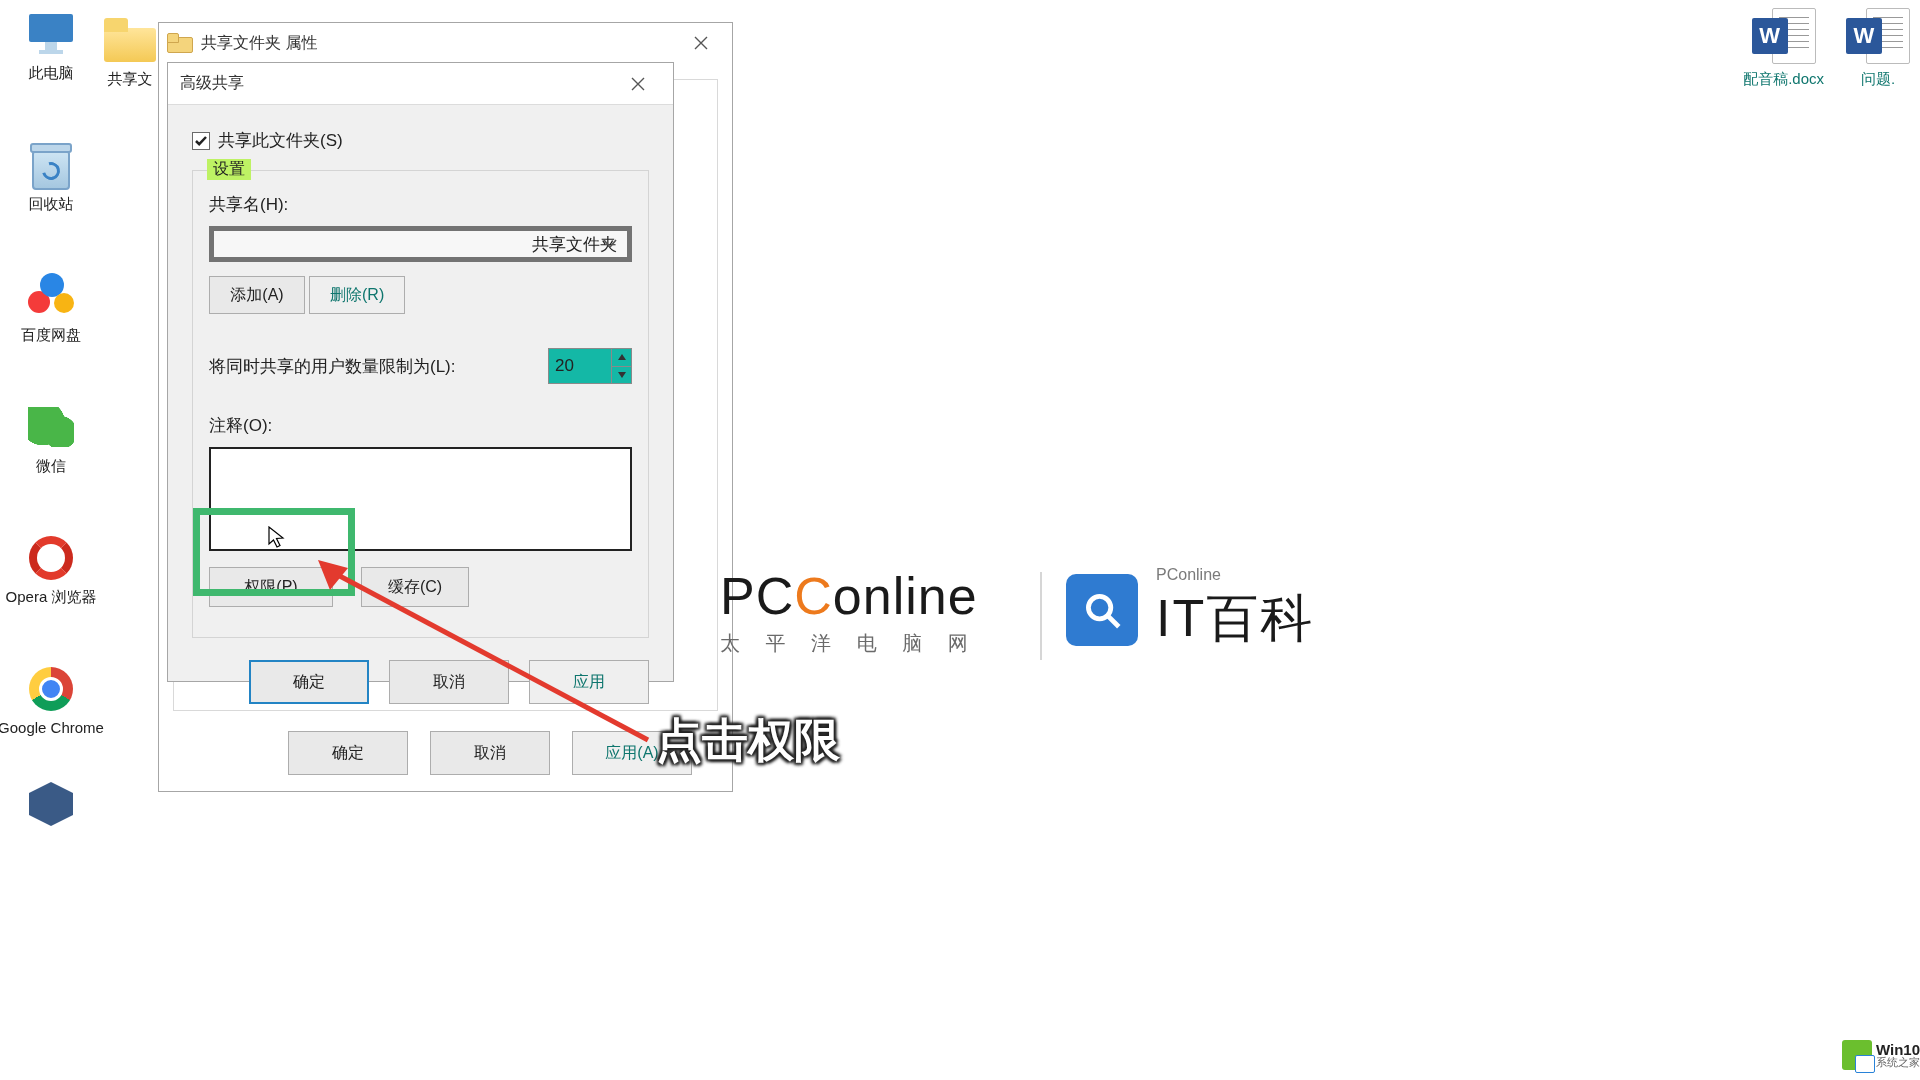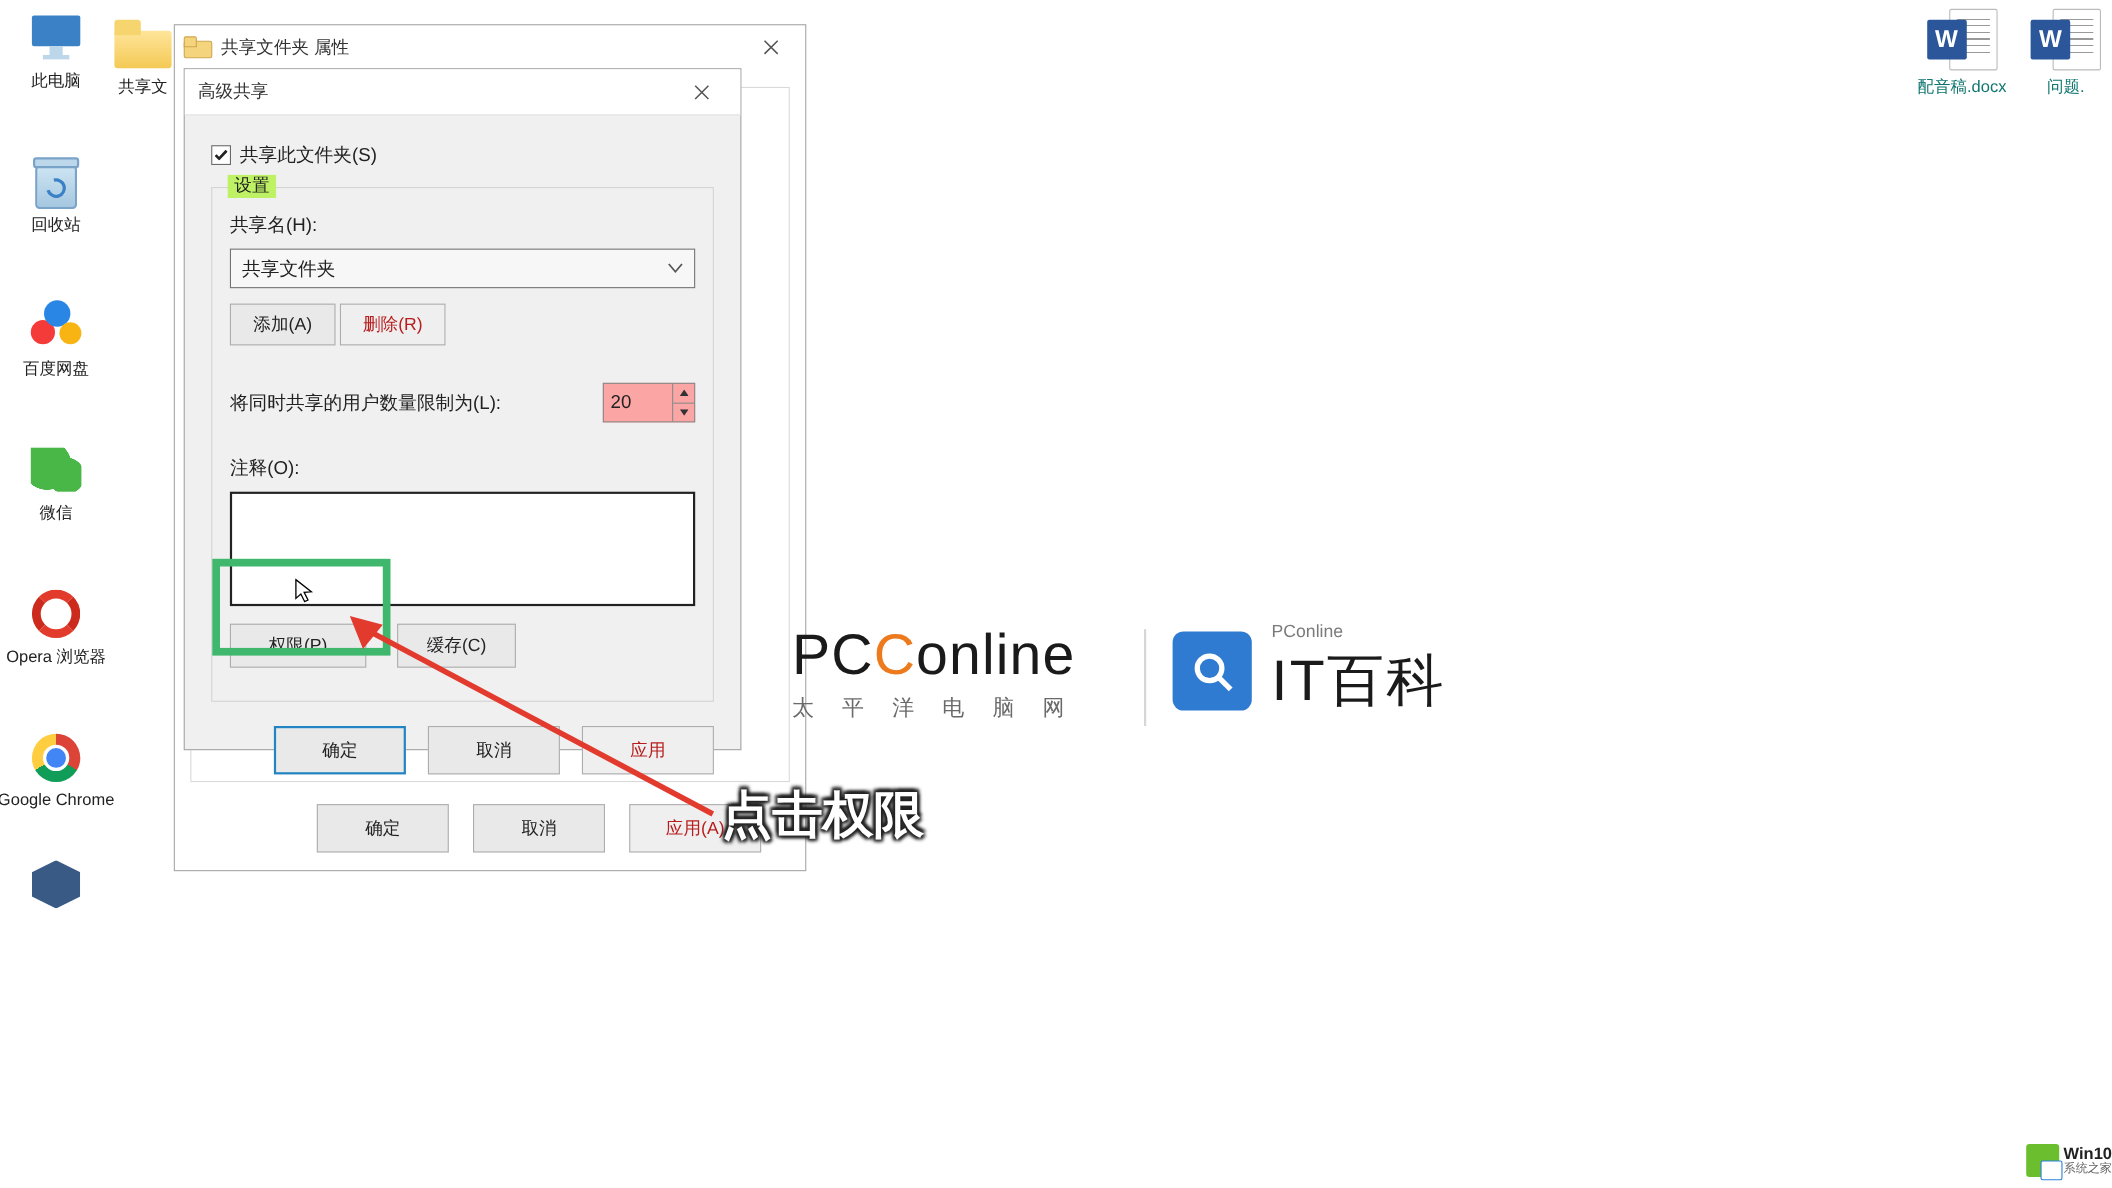--- a/index.html
+++ b/index.html
@@ -50,32 +50,32 @@
     }
     .dlg-front .titlebar { height: 42px; background: #fff; border-bottom: 1px solid #dcdcdc; display:flex; align-items:center; padding: 0 12px; }
     .front-body { padding: 24px 24px 12px; }
     .chk-row { display:flex; align-items:center; gap:8px; margin-bottom:18px; }
     .chk { width:18px; height:18px; border:1px solid #6a6a6a; background:#fff; display:flex; align-items:center; justify-content:center; cursor:pointer; }
     .chk svg { width:12px; height:10px; stroke:#222; stroke-width:2.5; fill:none; }
 
     .groupbox { border:1px solid #d4d4d4; padding:22px 16px 30px; position:relative; }
     .groupbox .legend { position:absolute; left:14px; top:-12px; background:#bef264; padding:0 6px; font-size:16px; }
     .lbl-row { margin-bottom:10px; }
-    .combo { width:100%; height:36px; border:1px solid #737373; background:#f7f7f7; display:flex; align-items:center; padding:0 10px; cursor:pointer; position:relative; }
+    .combo { width:100%; height:36px; border:5px solid #737373; background:#f7f7f7; display:flex; align-items:center; padding:0 10px; cursor:pointer; position:relative;justify-content:flex-end; }
     .combo .caret { position:absolute; right:10px; top:50%; transform:translateY(-50%); }
     .caret svg { width:14px; height:10px; }
     .btn-row { display:flex; gap:4px; margin-top:14px; }
 
     .btn { height:40px; padding:0 20px; min-width:104px; border:1px solid #adadad; background:#e9e9e9; color:#222; font-size:16px; display:flex; align-items:center; justify-content:center; cursor:pointer; }
     .btn.wide { min-width:120px; height:44px; }
     .btn.primary { border:2px solid #2384c4; }
-    .btn.disabled { color:#b91c1c; background:#efefef; cursor:default; }
+    .btn.disabled { color:#0f766e; background:#efefef; cursor:default; }
 
     .limit-row { display:flex; align-items:center; justify-content:space-between; margin-top:34px; }
-    .spin { width:84px; height:36px; border:1px solid #8a8a8a; background:#fca5a5; display:flex; align-items:center; padding:0 6px; position:relative; }
+    .spin { width:84px; height:36px; border:1px solid #8a8a8a; background:#14b8a6; display:flex; align-items:center; padding:0 6px; position:relative; }
     .spin .arrows { position:absolute; right:0; top:0; bottom:0; width:20px; border-left:1px solid #8a8a8a; display:flex; flex-direction:column; }
     .spin .arrows div { flex:1; display:flex; align-items:center; justify-content:center; }
     .spin .arrows div+div { border-top:1px solid #8a8a8a; }
     .spin svg{width:8px;height:6px;}
 
     .txtarea { width:100%; height:104px; border:2px solid #222; background:#fff; margin-top:10px; }
 
     .highlight { position:absolute; left:193px; top:508px; width:162px; height:88px; border:7px solid #3fb86e; pointer-events:none; }
     .arrow-annot { position:absolute; top:560px; left:318px; width:340px; height:190px; pointer-events:none; }
 

